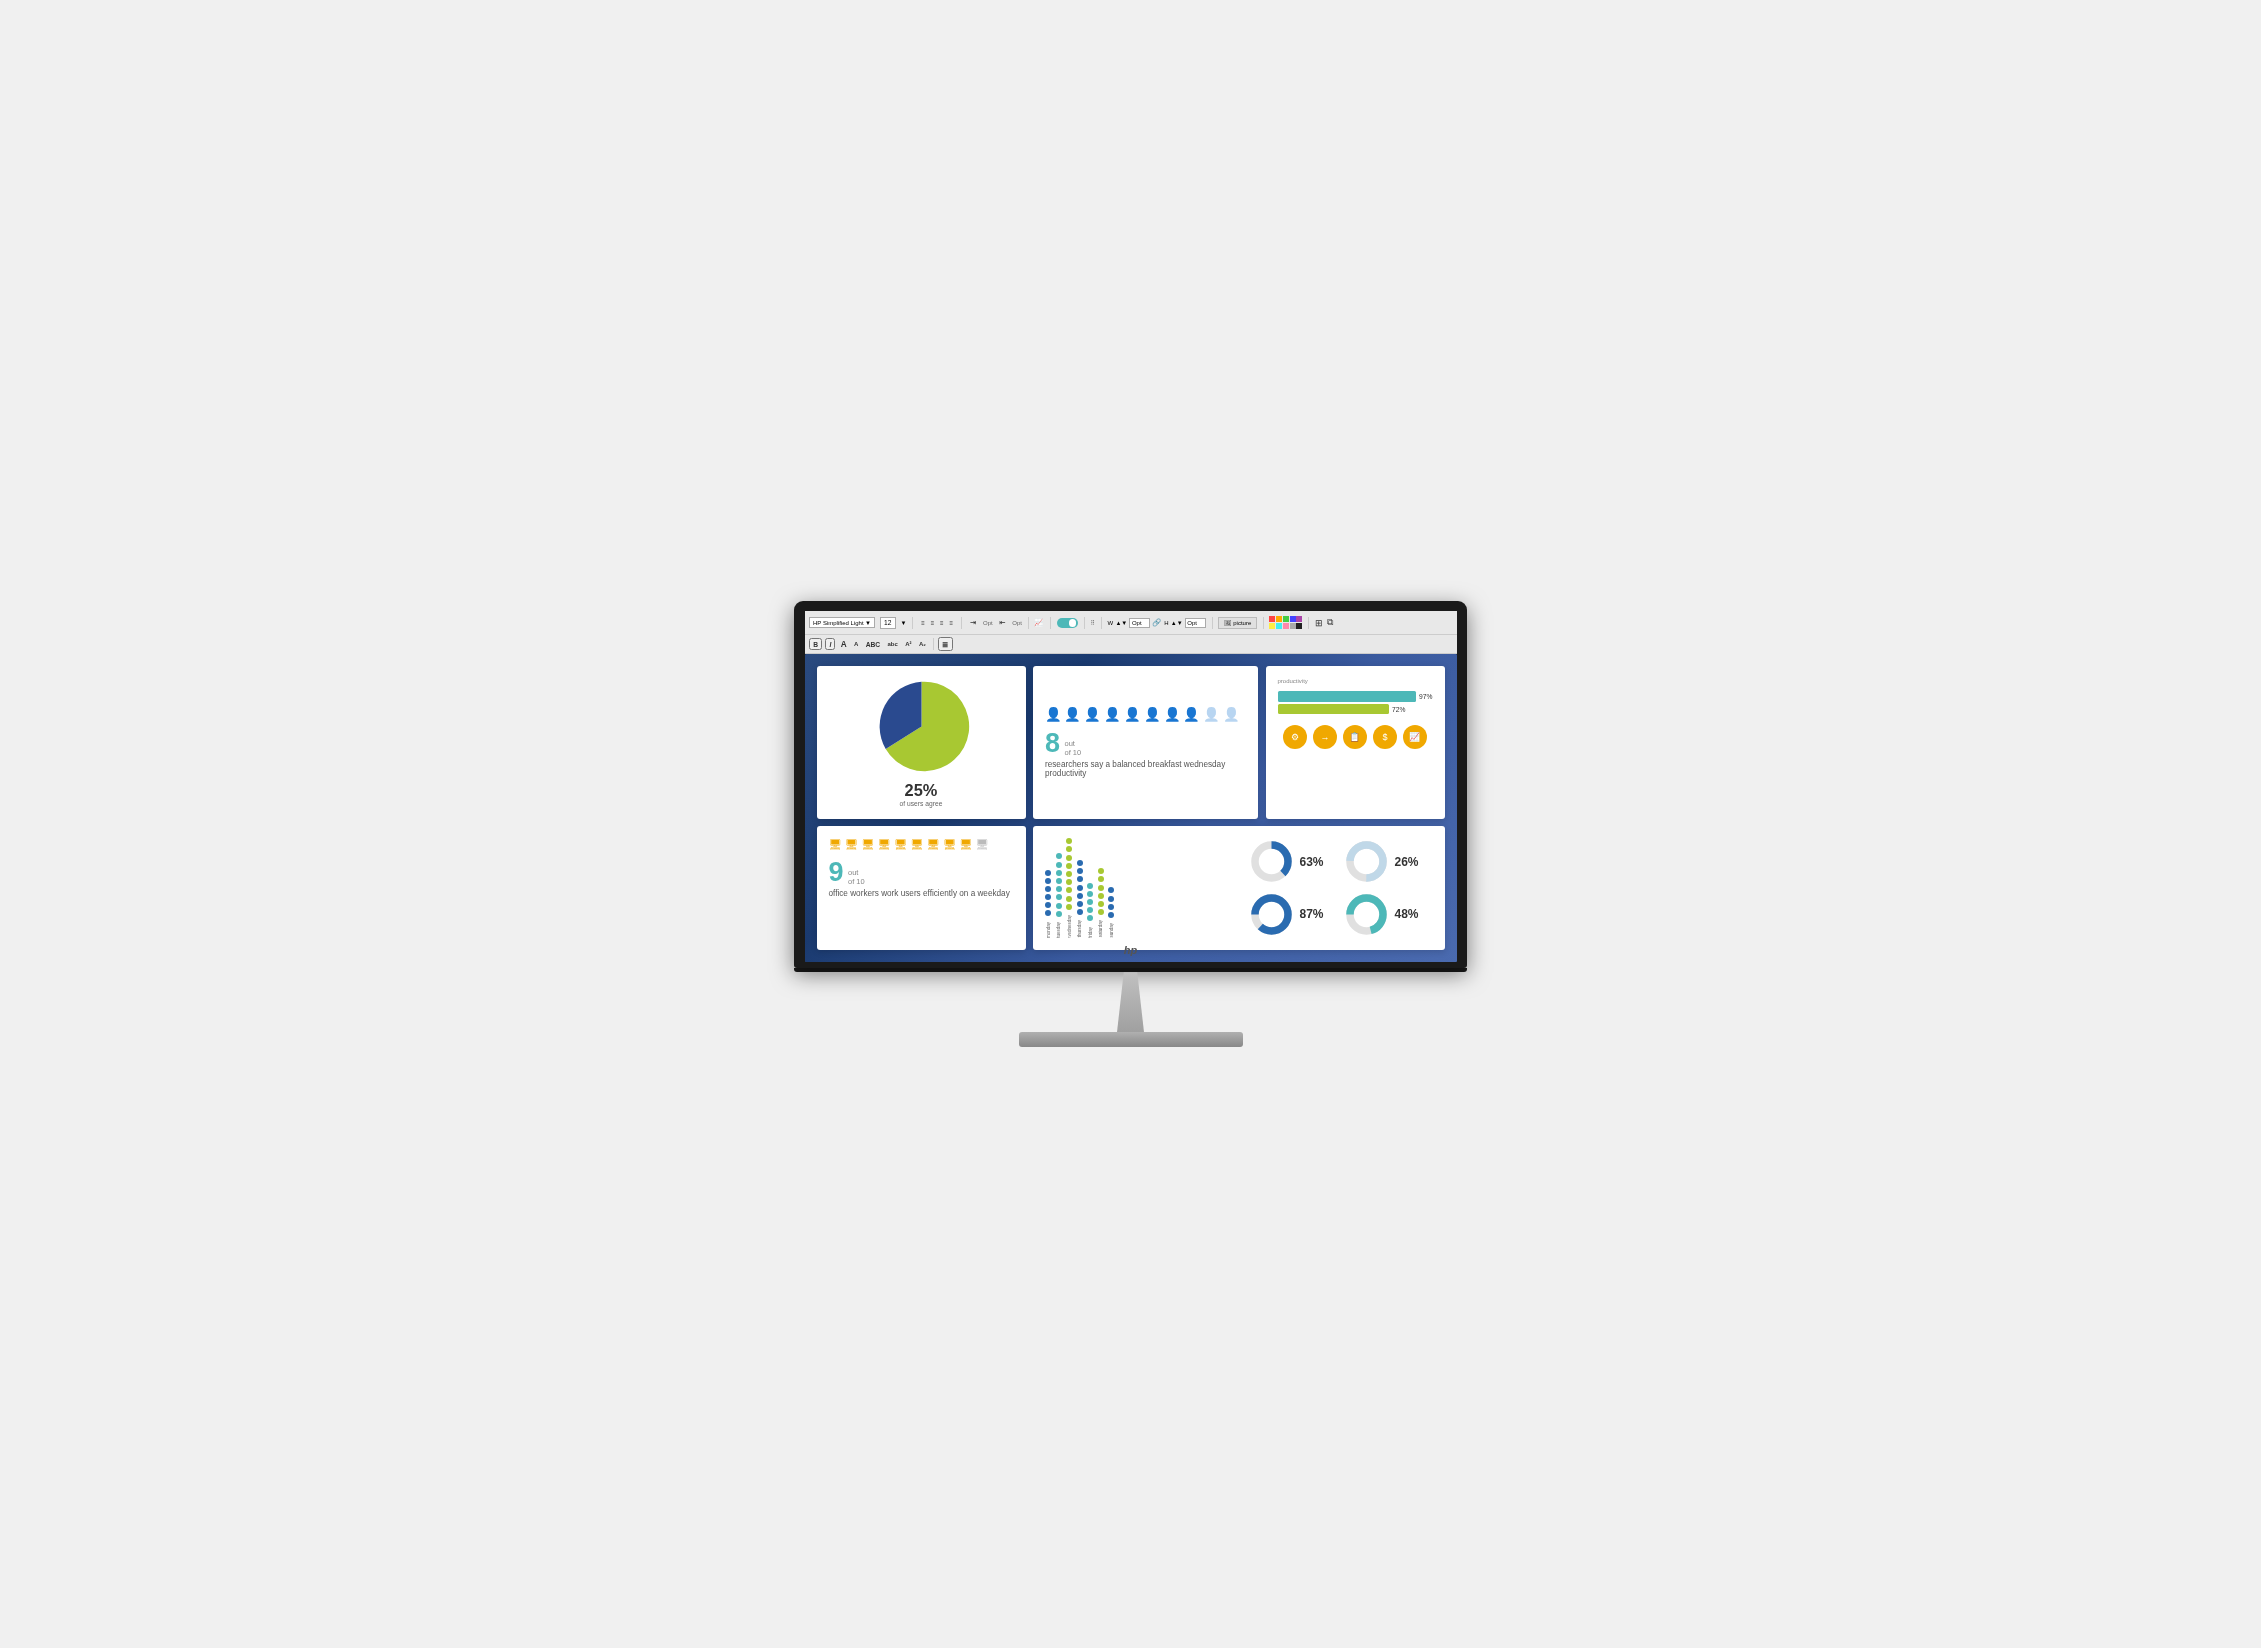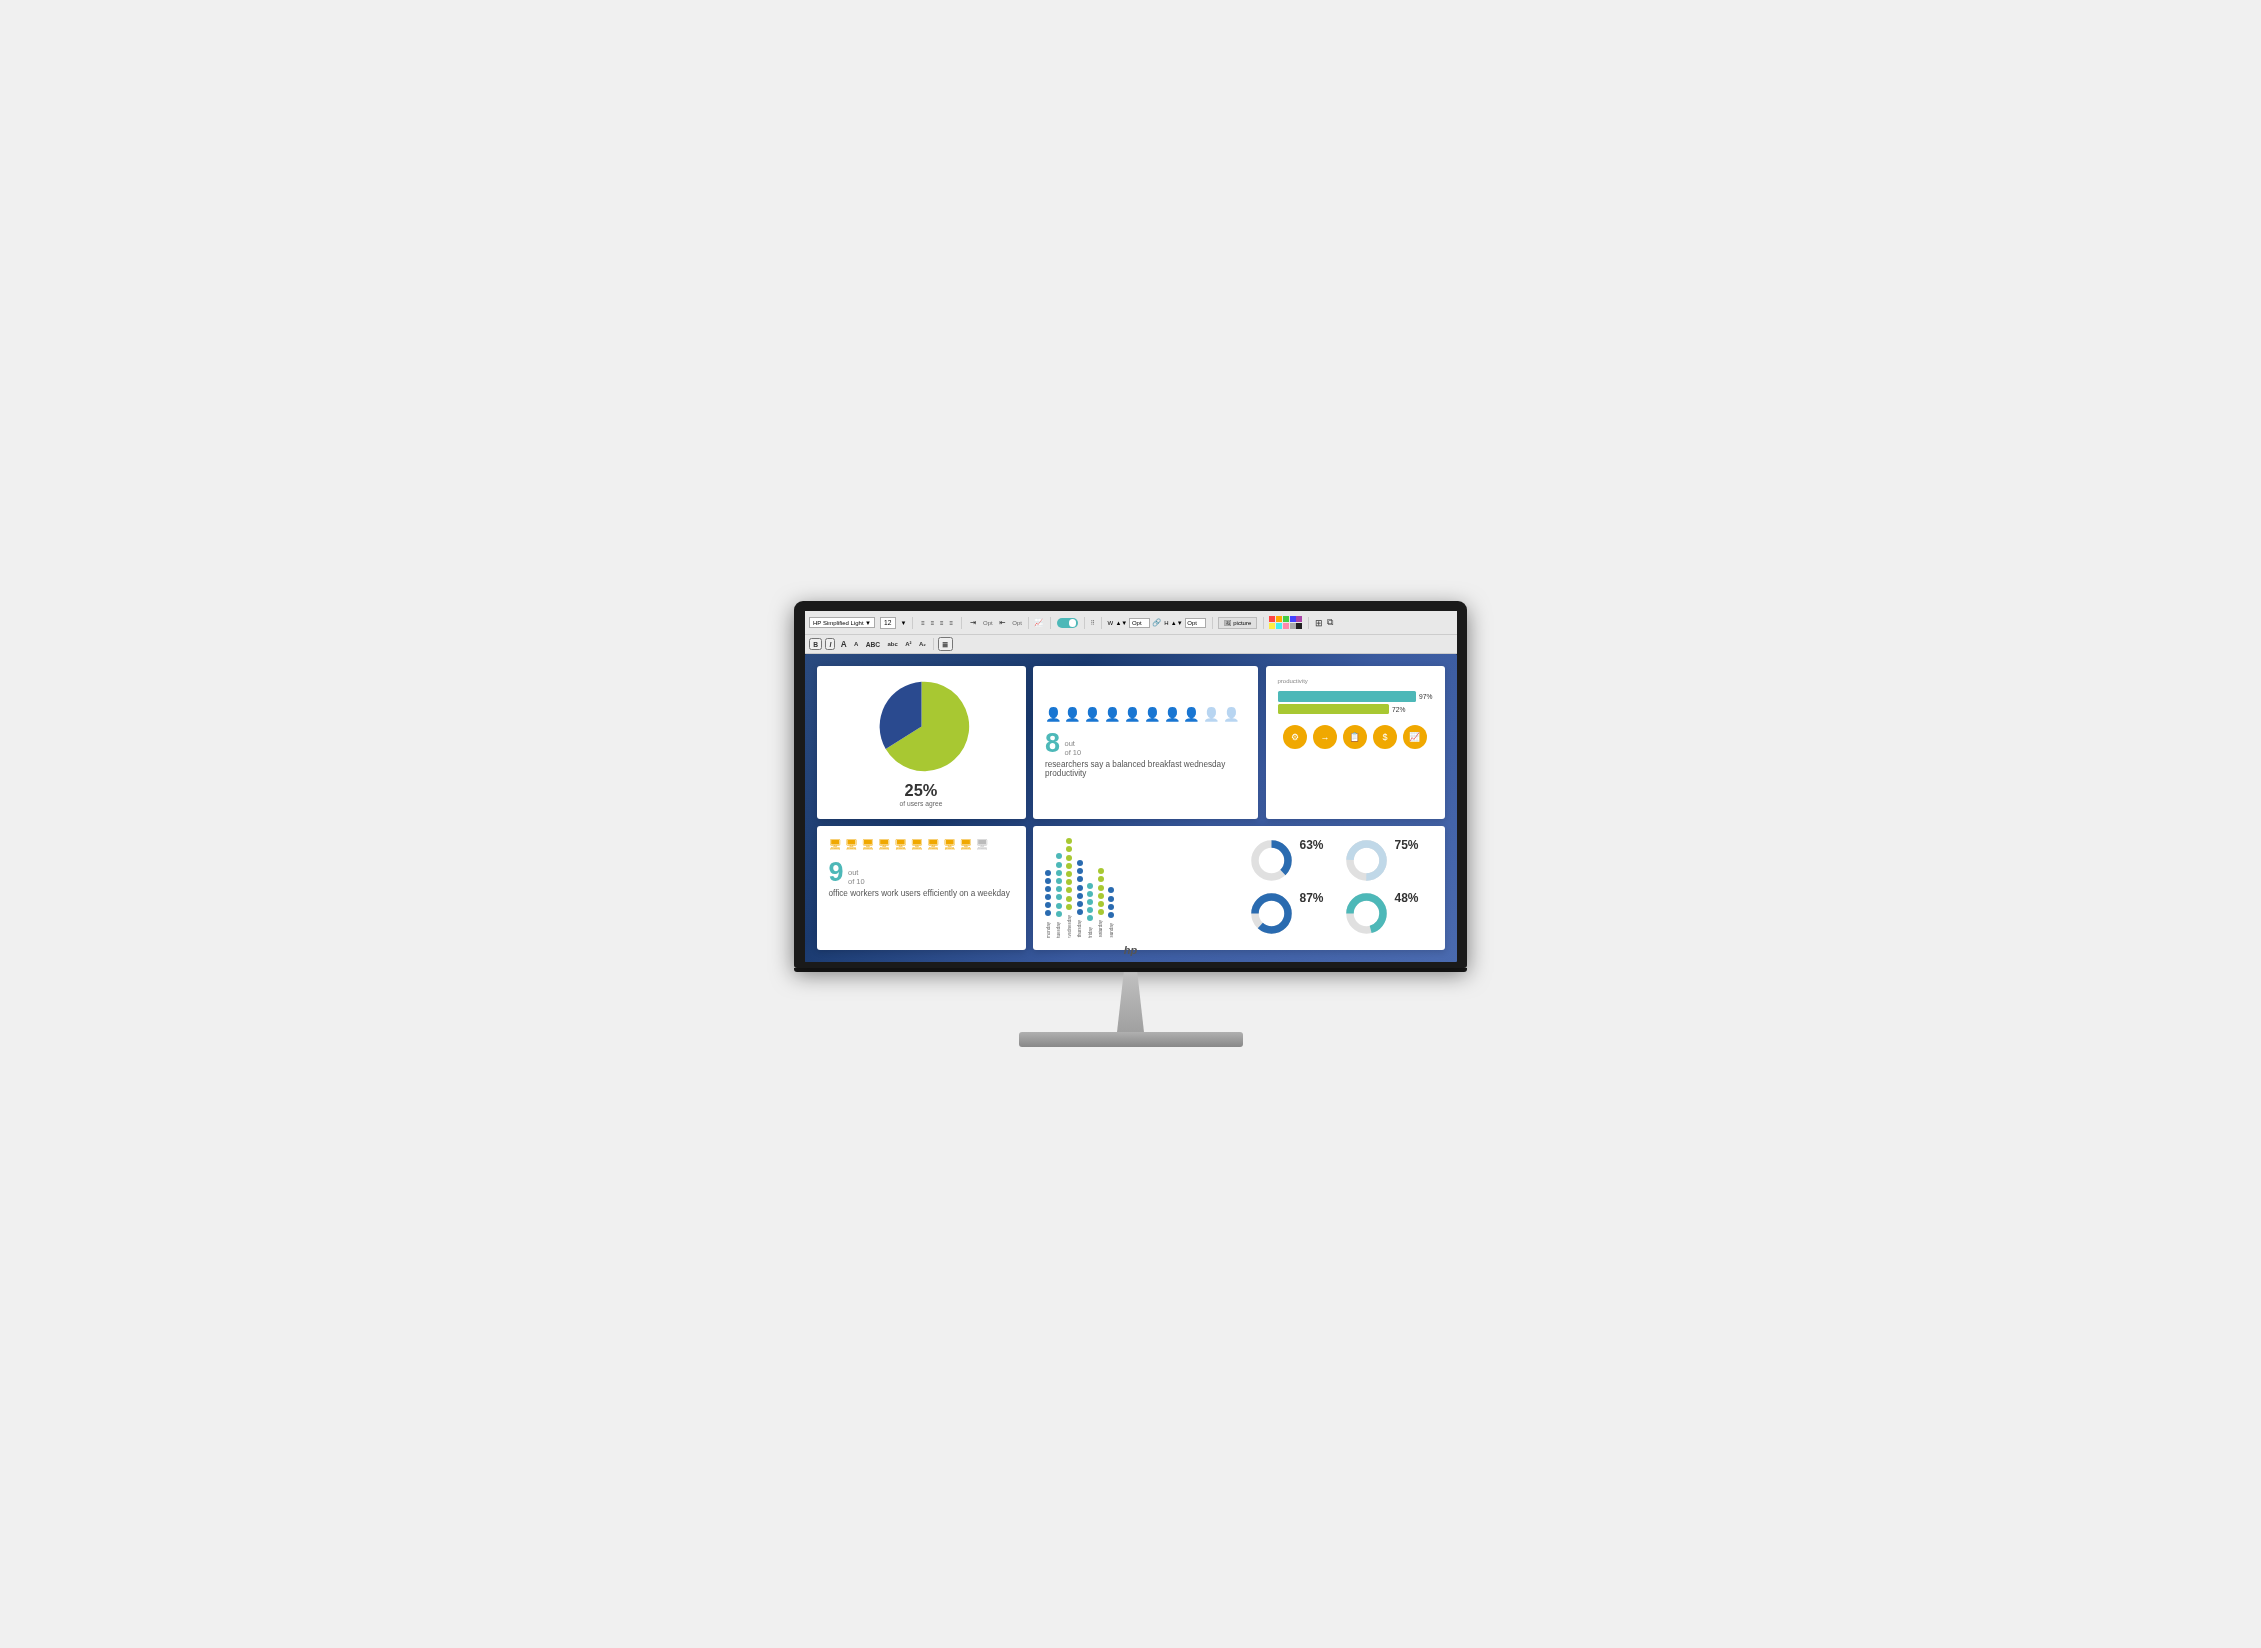--- a/index.html
+++ b/index.html
@@ -395,21 +395,21 @@
     
     .donut-grid {
       display: grid;
       grid-template-columns: 1fr 1fr;
       gap: 6px;
       padding: 6px;
     }
 
     .donut-item {
       display: flex;
-      align-items: flex-start;
+      align-items: center;
       gap: 6px;
     }
 
     .donut-container {
       position: relative;
       width: 45px;
       height: 45px;
       flex-shrink: 0;
     }
 
@@ -776,21 +776,21 @@
               <span class="donut-pct">63%</span>
             </div>
 
             <div class="donut-item">
               <div class="donut-container">
                 <svg class="donut-svg" viewBox="0 0 60 60">
                   <circle cx="30" cy="30" r="22" fill="none" stroke="#e0e0e0" stroke-width="10"></circle>
                   <circle cx="30" cy="30" r="22" fill="none" stroke="#c0d8e8" stroke-width="10" stroke-dasharray="104 35" stroke-dashoffset="35" transform="rotate(-90 30 30)"></circle>
                 </svg>
               </div>
-              <span class="donut-pct">75%</span>
+              <span class="donut-pct">26%</span>
             </div>
 
             <div class="donut-item">
               <div class="donut-container">
                 <svg class="donut-svg" viewBox="0 0 60 60">
                   <circle cx="30" cy="30" r="22" fill="none" stroke="#e0e0e0" stroke-width="10"></circle>
                   <circle cx="30" cy="30" r="22" fill="none" stroke="#2a6bb0" stroke-width="10" stroke-dasharray="120 18" stroke-dashoffset="35" transform="rotate(-90 30 30)"></circle>
                 </svg>
               </div>
               <span class="donut-pct">87%</span>

